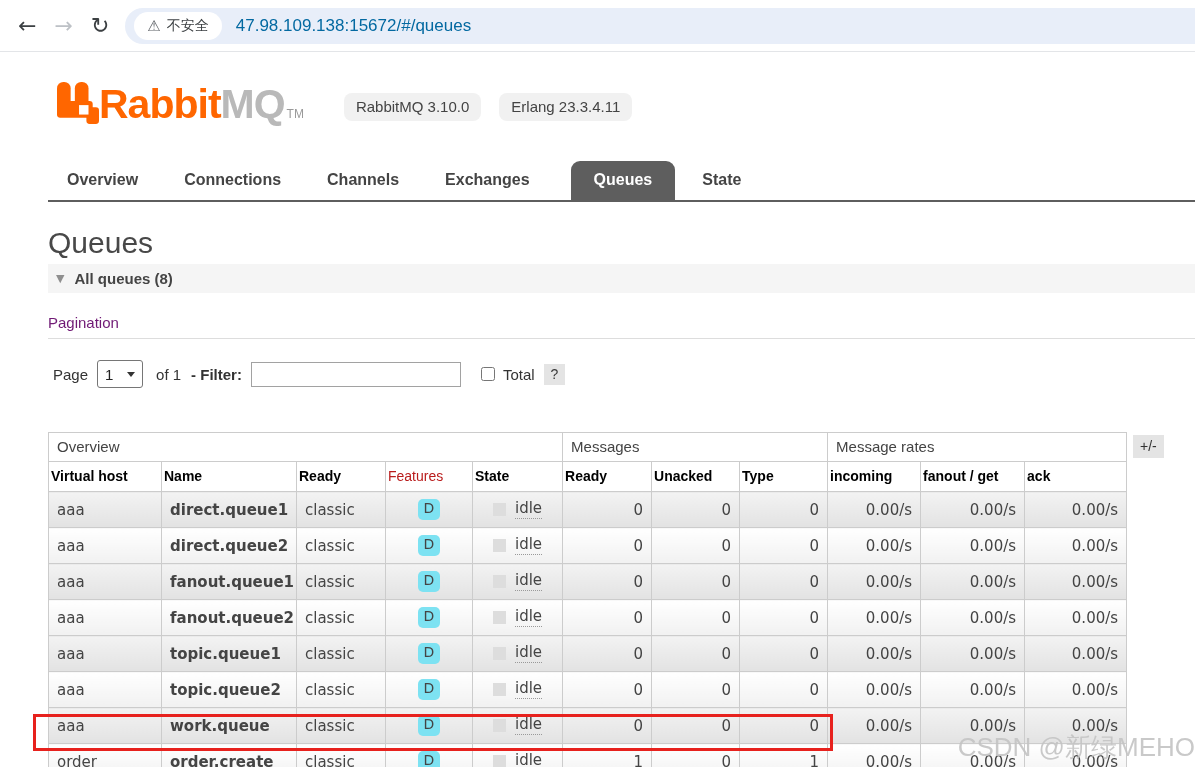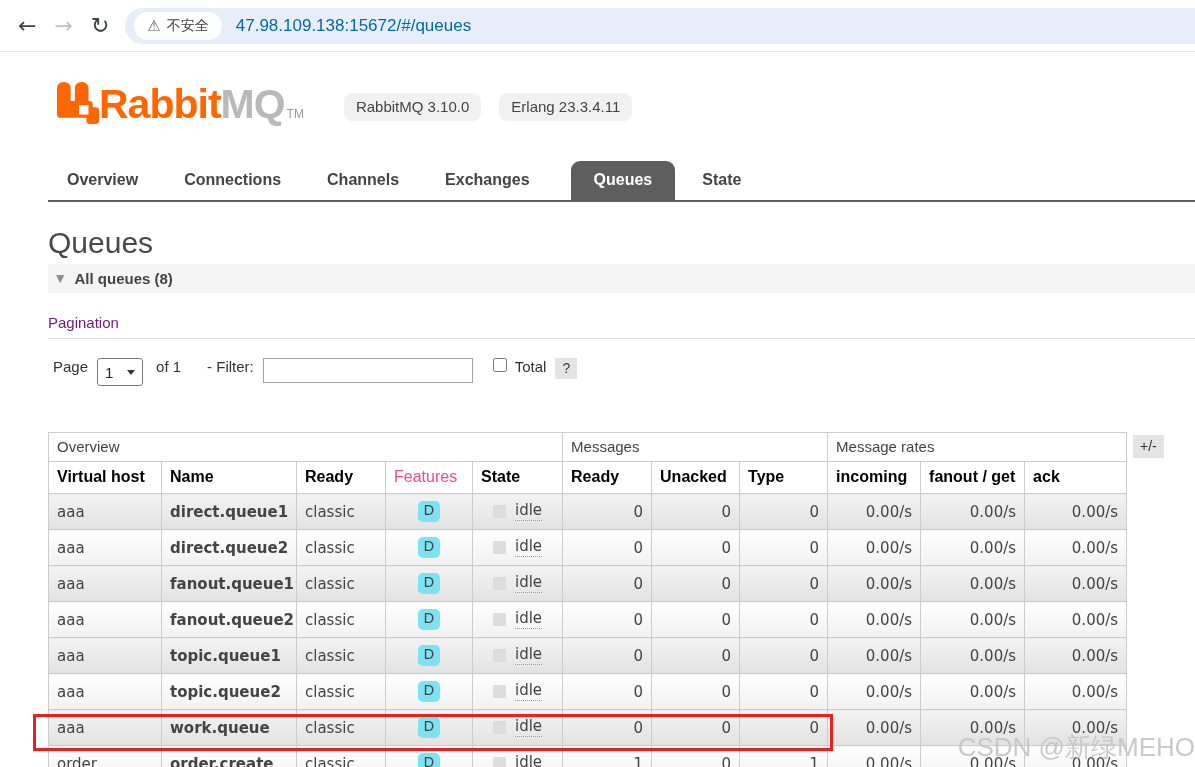--- a/index.html
+++ b/index.html
@@ -85,35 +85,35 @@
 
   .pagination-heading {
     position:absolute; top:314px; left:48px;
     font-size:15px; color:#701a75; font-family:"Liberation Sans", sans-serif;
   }
   .pagination-rule { position:absolute; top:338px; left:48px; right:0; border-top:1px solid #ddd; }
 
   
   .filter-row {
     position:absolute; top:358px; left:53px; height:32px;
-    display:flex; align-items:flex-start; font-size:15px; color:#333;
+    display:flex; align-items:center; font-size:15px; color:#333;
     font-family:"Liberation Sans", sans-serif;
   }
   .page-select {
     margin-left:9px; width:46px; height:28px;
     border:1px solid #767676; border-radius:3px; background:#fff;
     display:flex; align-items:center; justify-content:space-between;
     padding:0 7px; cursor:pointer; font-size:15px; color:#222;
   }
   .page-select .chev {
     width:0; height:0; border-left:4px solid transparent; border-right:4px solid transparent;
     border-top:5px solid #333;
   }
   .of-label { margin-left:13px; }
-  .filter-label { margin-left:26px; }
+  .filter-label { margin-left:10px;font-weight:bold; }
   .filter-input {
     margin-left:9px; width:210px; height:25px;
     border:1px solid #a2a2a2; background:#fff; font-size:14px; padding:0 6px;
     font-family:"DejaVu Sans", sans-serif;
   }
   .regex-check { margin-left:20px; width:14px; height:14px; cursor:pointer; }
   .regex-label { margin-left:8px; }
   .help-btn {
     margin-left:9px; background:#e4e4e4; color:#3a3a3a;
     padding:2px 7px 3px; font-size:14px; cursor:pointer;
@@ -121,25 +121,25 @@
 
   
   .table-wrap { position:absolute; top:432px; left:48px; }
   table.queues { border-collapse:collapse; table-layout:fixed; width:1078px; font-size:15px; }
   table.queues th, table.queues td { border:1px solid #ccc; }
   th.group {
     font-weight:normal; color:#444; text-align:left;
     padding:5px 8px 6px; background:#fff; font-family:"Liberation Sans", sans-serif; font-size:15px;
   }
   tr.cols th {
-    text-align:left; padding:6px 8px 7px; background:#fff;
-    font-weight:bold; color:#000; font-family:"Liberation Sans", sans-serif; font-size:16px;
+    text-align:left; padding:6px 2px 7px; background:#fff;
+    font-weight:bold; color:#000; font-family:"Liberation Sans", sans-serif; font-size:14px;
     cursor:pointer; white-space:nowrap; overflow:hidden;
   }
-  tr.cols th.plain { font-weight:normal; color:#ec4899; cursor:default; }
+  tr.cols th.plain { font-weight:normal; color:#b91c1c; cursor:default; }
   table.queues td { padding:7px 8px; color:#444; white-space:nowrap; overflow:hidden; }
   tbody tr:nth-child(odd) td { background:linear-gradient(#f3f3f3, #e2e2e2); }
   tbody tr:nth-child(even) td { background:linear-gradient(#ffffff, #f1f1f1); }
   td.qname { font-weight:bold; color:#000; cursor:pointer; }
   td.num { text-align:right; padding-right:10px; }
   td.center { text-align:center; }
   .dbadge {
     display:inline-block; background:var(--durable-badge-bg, #7de2f2); color:#444;
     padding:1px 6px 3px; border-radius:5px; font-size:14px; line-height:17px;
   }

